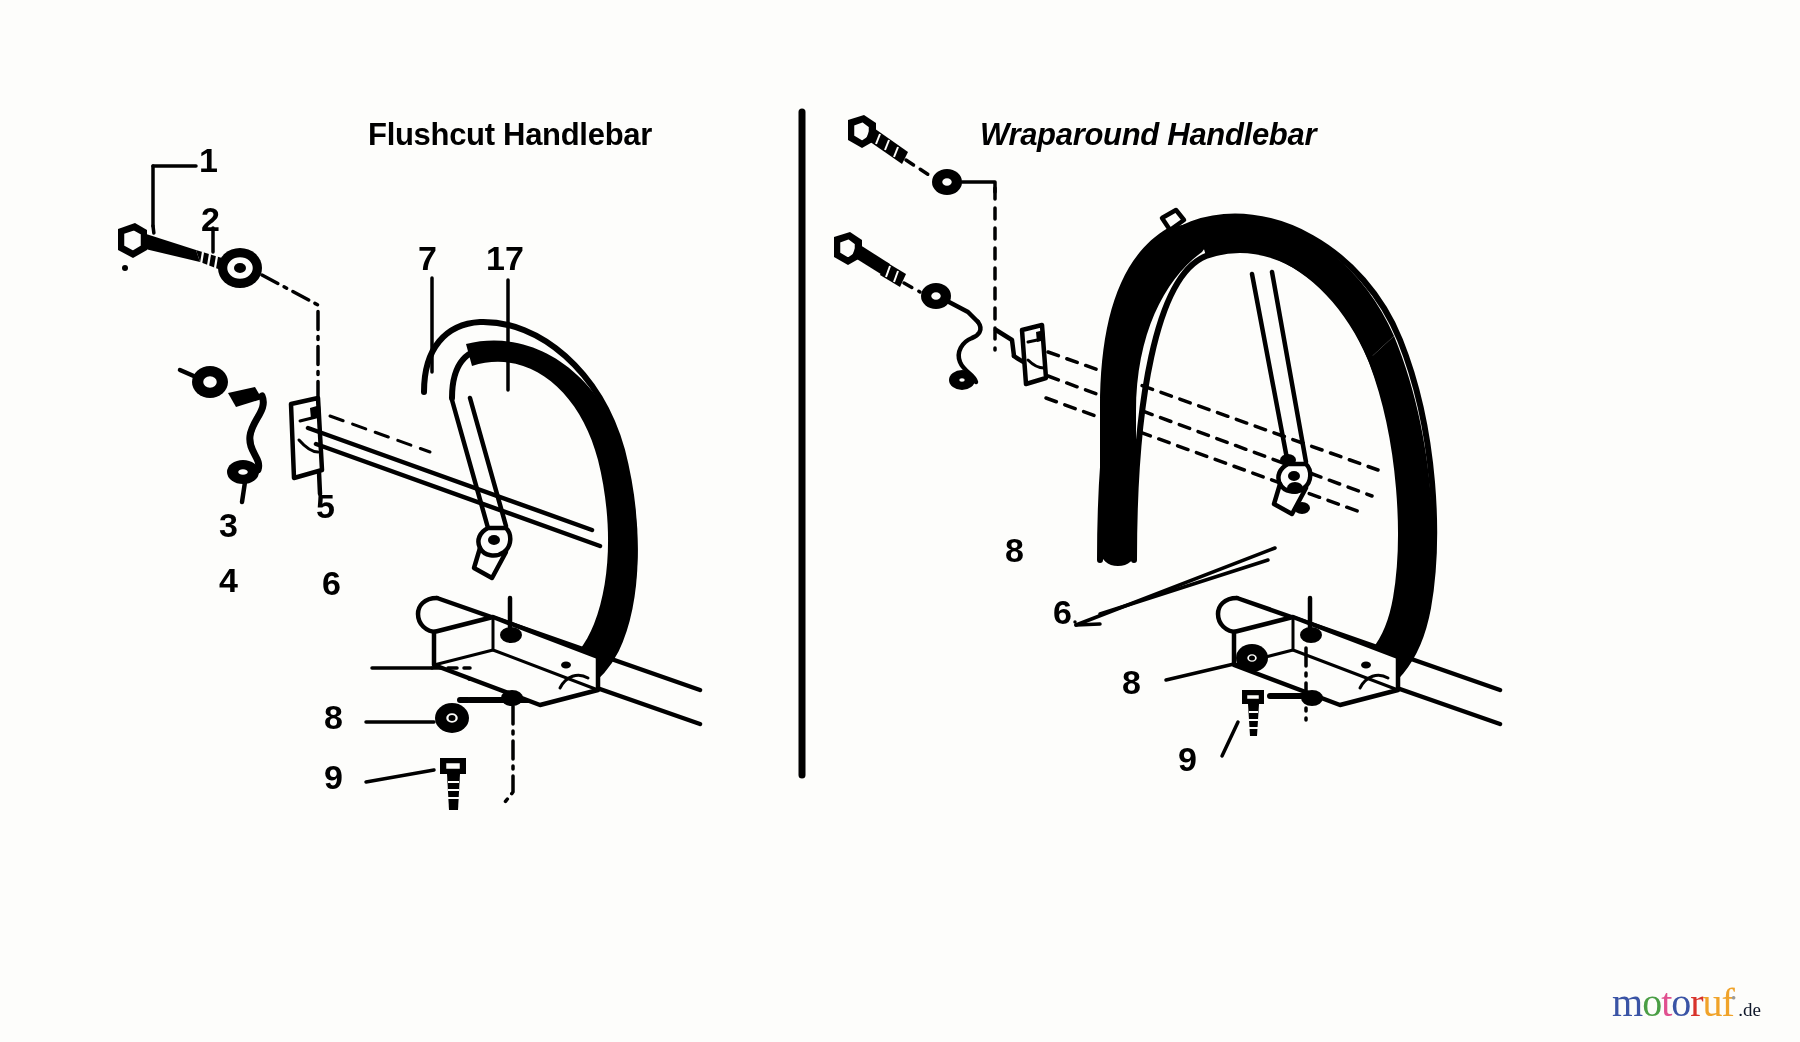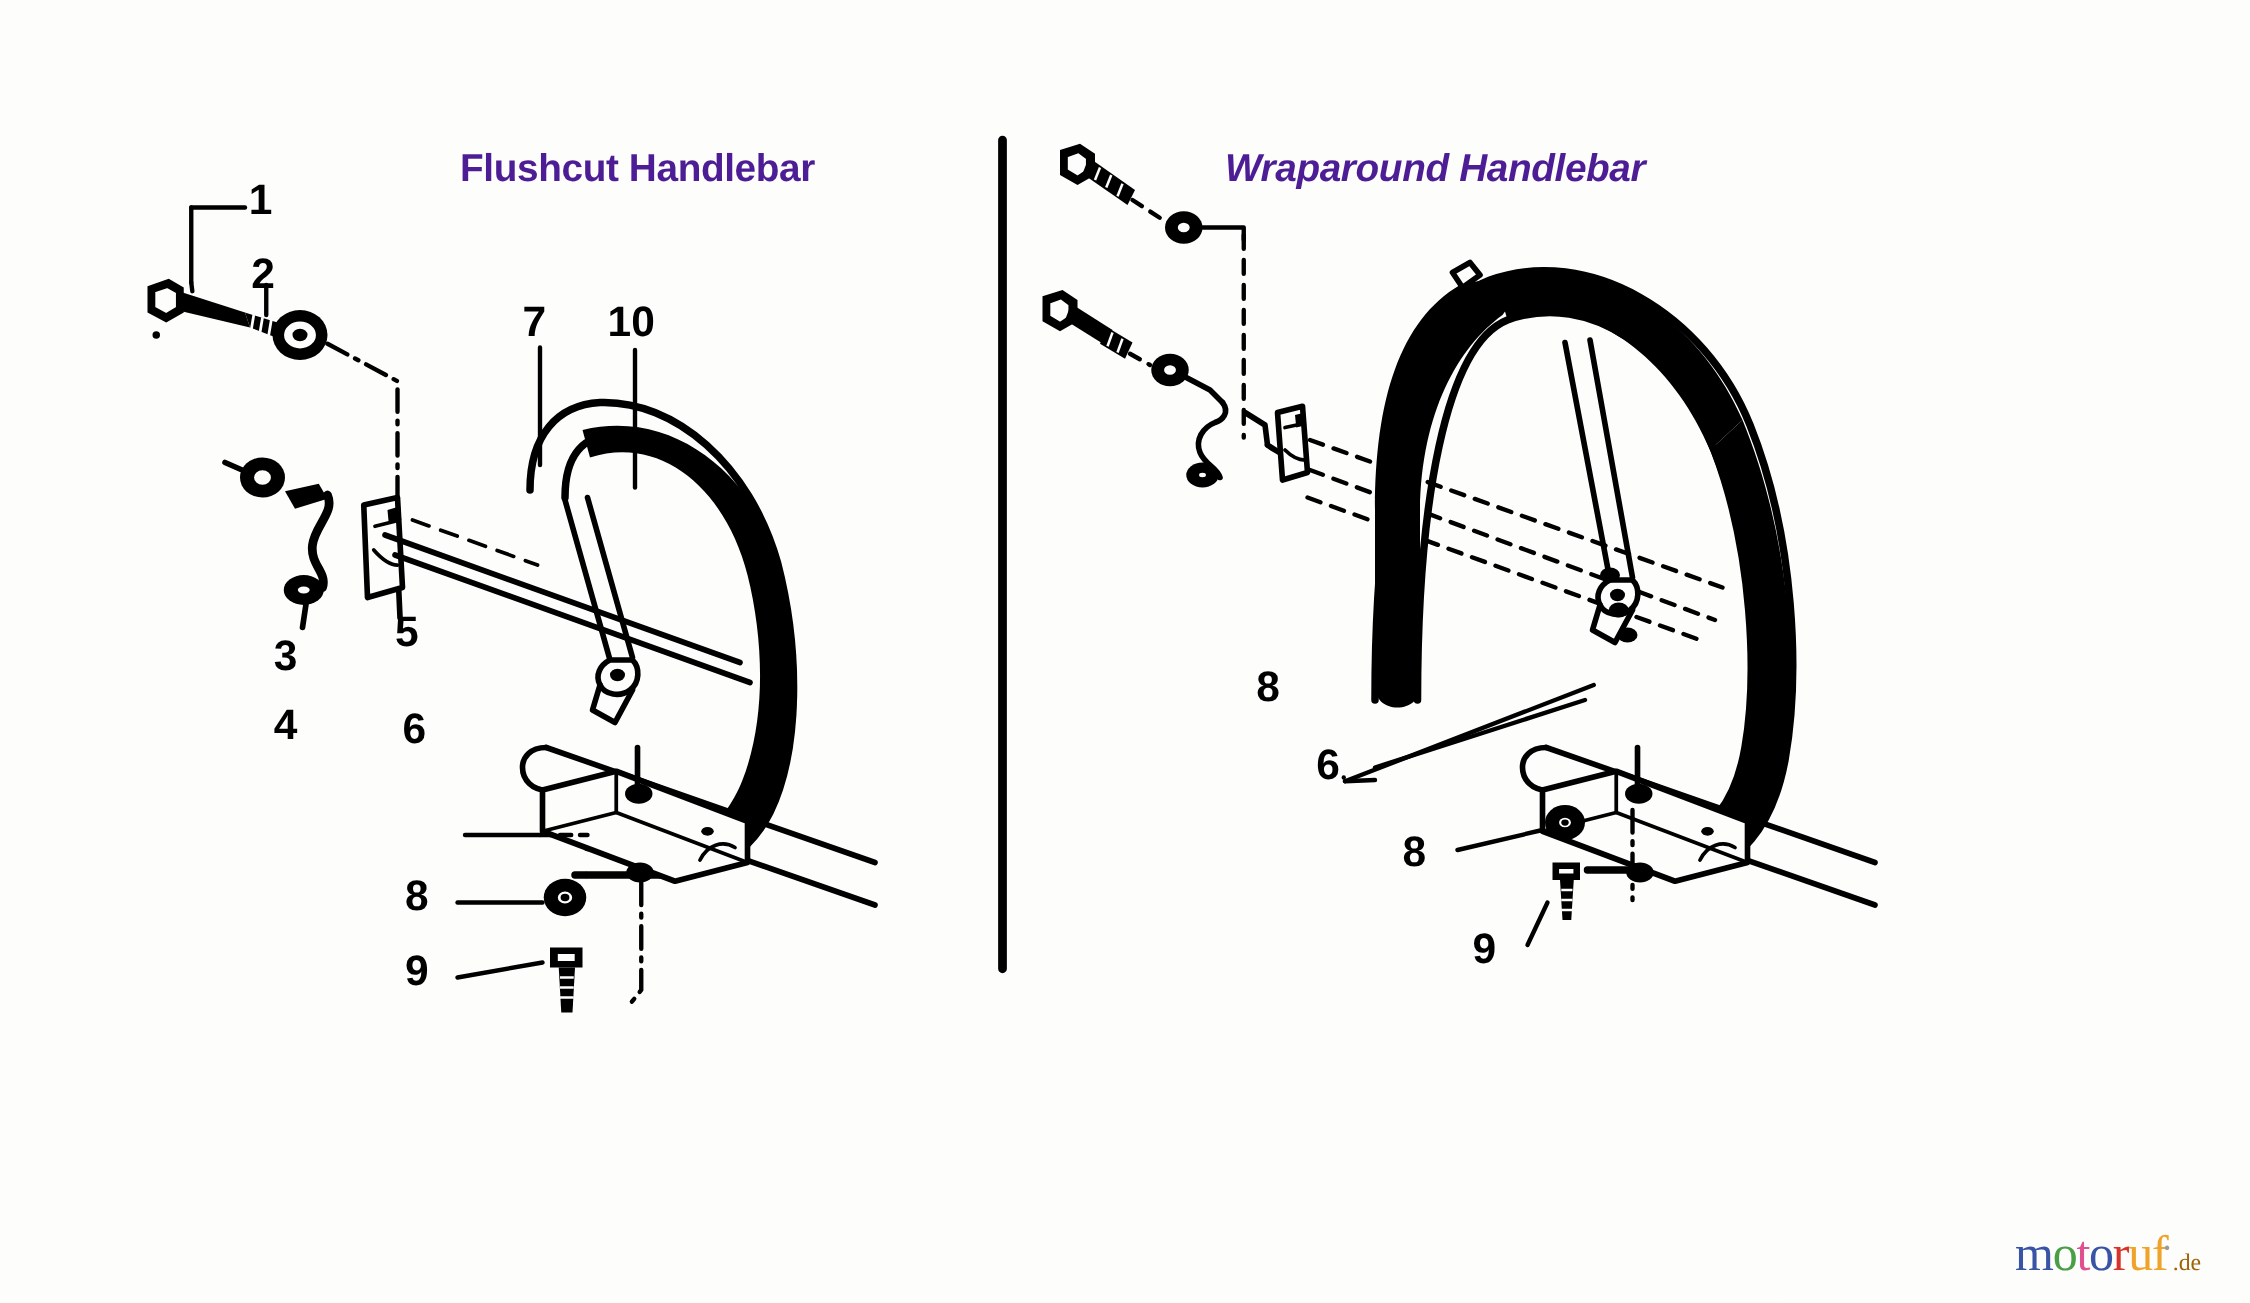--- a/index.html
+++ b/index.html
@@ -26,21 +26,21 @@
     left: 0; top: 0;
     width: 1800px;
     height: 1042px;
   }
   .panel-title {
     position: absolute;
     font-family: "Liberation Sans", sans-serif;
     font-weight: bold;
     font-size: 31px;
     letter-spacing: -0.3px;
-    color: #4c1d95;
+    color: #000000;
     white-space: nowrap;
   }
   #title-flushcut { left: 368px; top: 117px; }
   #title-wraparound { left: 980px; top: 117px; font-style: italic; }
 
   .callout {
     position: absolute;
     font-family: "Liberation Sans", sans-serif;
     font-weight: bold;
     font-size: 34px;
@@ -55,21 +55,21 @@
     top: 983px;
     font-family: "Liberation Serif", serif;
     font-size: 40px;
     letter-spacing: -1px;
     line-height: 1;
     white-space: nowrap;
     user-select: none;
   }
   #watermark .wm-suffix {
     font-size: 19px;
-    color: #a16207;
+    color: #0f172a;
     letter-spacing: 0;
   }
   #watermark .wm-dot {
     position: relative;
     top: -13px;
     left: -3px;
     font-size: 15px;
     color: #9a9a9a;
   }
 </style>
@@ -369,21 +369,21 @@
 
   </svg>
 
   <div class="panel-title" id="title-flushcut">Flushcut Handlebar</div>
 
   <div class="panel-title" id="title-wraparound">Wraparound Handlebar</div>
 
   <div class="callout" style="left:199px; top:143px;">1</div>
   <div class="callout" style="left:201px; top:202px;">2</div>
   <div class="callout" style="left:418px; top:241px;">7</div>
-  <div class="callout" style="left:486px; top:241px;">10</div>
+  <div class="callout" style="left:486px; top:241px;">17</div>
   <div class="callout" style="left:219px; top:508px;">3</div>
   <div class="callout" style="left:219px; top:563px;">4</div>
   <div class="callout" style="left:316px; top:489px;">5</div>
   <div class="callout" style="left:322px; top:566px;">6</div>
   <div class="callout" style="left:324px; top:700px;">8</div>
   <div class="callout" style="left:324px; top:760px;">9</div>
 
   <div class="callout" style="left:1005px; top:533px;">8</div>
   <div class="callout" style="left:1053px; top:595px;">6</div>
   <div class="callout" style="left:1122px; top:665px;">8</div>

